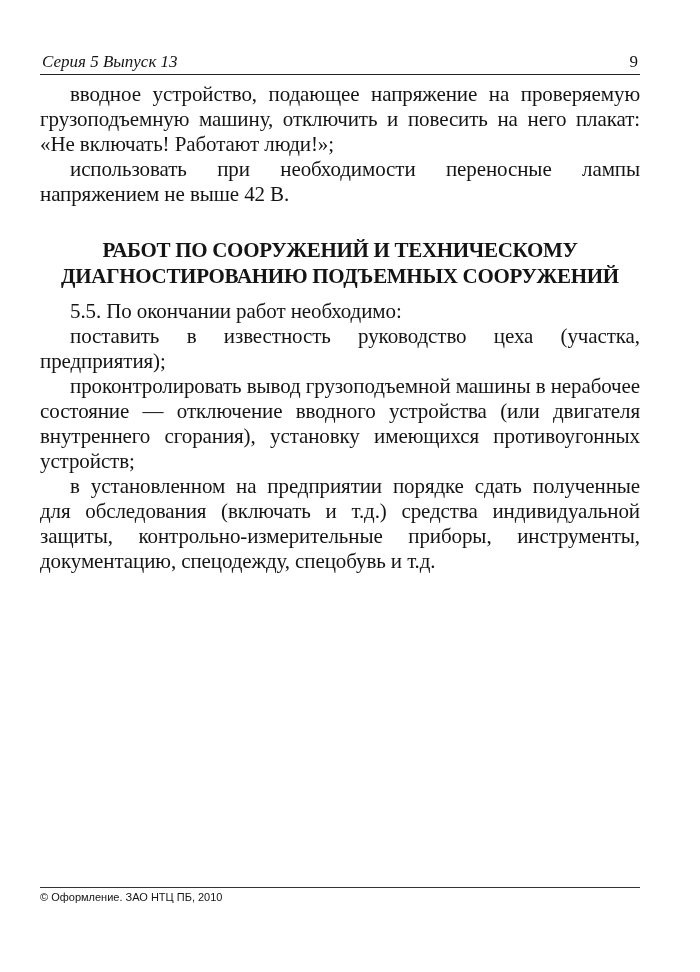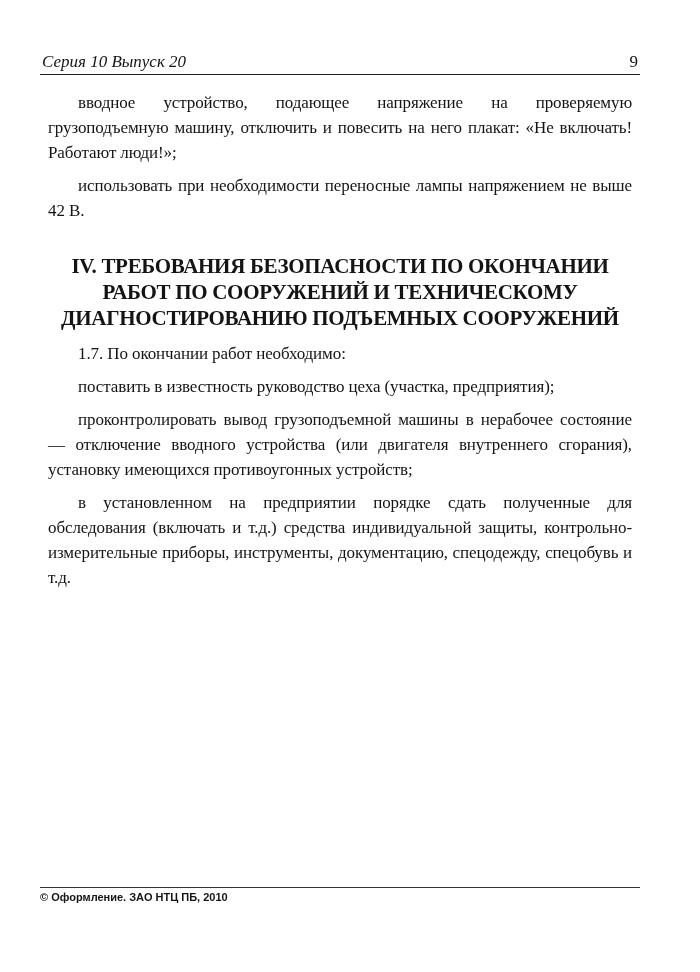--- a/index.html
+++ b/index.html
@@ -4,48 +4,47 @@
   <style>
     html, body { margin: 0; padding: 0; background: #ffffff; }
     body { width: 700px; height: 972px; position: relative; overflow: hidden;
            font-family: "Liberation Serif", "DejaVu Serif", serif; color: #141414; }
     .page { position: absolute; left: 0; top: 0; width: 700px; height: 972px; }
     .header { position: absolute; left: 40px; top: 52px; width: 600px; height: 22px;
               border-bottom: 1.5px solid #222; }
     .header .series { position: absolute; left: 2px; bottom: 2px; font-style: italic; font-size: 17px; }
     .header .pageno { position: absolute; right: 2px; bottom: 2px; font-size: 17px; }
     .body { position: absolute; left: 40px; top: 82px; width: 600px; }
-    .p { font-size: 17px; line-height: 25px; text-align: justify; text-align-last: left;
-         margin: 8px; text-indent: 30px; letter-spacing: -0.1px; }
+    .p { font-size: 21px; line-height: 25px; text-align: justify; text-align-last: left;
+         margin: 0; text-indent: 30px; letter-spacing: -0.1px; }
     .heading { font-weight: bold; font-size: 21px; line-height: 26px; text-align: center;
                margin: 30px 0 10px 0; letter-spacing: -0.3px; }
     .footer { position: absolute; left: 40px; top: 887px; width: 600px;
               border-top: 1.2px solid #333; }
-    .footer .copy { font-size: 11px; margin-top: 3px; font-family: "Liberation Sans", sans-serif; font-weight: bold; }
+    .footer .copy { font-size: 11px; margin-top: 3px; font-family: "Liberation Sans", sans-serif; }
   </style>
 </head>
 <body>
 
 <div class="page">
   <div class="header">
-    <span class="series">Серия 10 Выпуск 20</span>
+    <span class="series">Серия 5 Выпуск 13</span>
     <span class="pageno">9</span>
   </div>
 
   <div class="body">
     <p class="p">вводное устройство, подающее напряжение на проверяемую грузоподъемную машину, отключить и повесить на него плакат: «Не включать! Работают люди!»;</p>
     <p class="p">использовать при необходимости переносные лампы напряжением не выше 42 В.</p>
 
     <div class="heading">
-      <div>IV. ТРЕБОВАНИЯ БЕЗОПАСНОСТИ ПО ОКОНЧАНИИ</div>
       <div>РАБОТ ПО СООРУЖЕНИЙ И ТЕХНИЧЕСКОМУ</div>
       <div>ДИАГНОСТИРОВАНИЮ ПОДЪЕМНЫХ СООРУЖЕНИЙ</div>
     </div>
 
-    <p class="p">1.7. По окончании работ необходимо:</p>
+    <p class="p">5.5. По окончании работ необходимо:</p>
     <p class="p">поставить в известность руководство цеха (участка, предприятия);</p>
     <p class="p">проконтролировать вывод грузоподъемной машины в нерабочее состояние — отключение вводного устройства (или двигателя внутреннего сгорания), установку имеющихся противоугонных устройств;</p>
     <p class="p">в установленном на предприятии порядке сдать полученные для обследования (включать и т.д.) средства индивидуальной защиты, контрольно-измерительные приборы, инструменты, документацию, спецодежду, спецобувь и т.д.</p>
   </div>
 
   <div class="footer">
     <div class="copy">© Оформление. ЗАО НТЦ ПБ, 2010</div>
   </div>
 </div>
 

